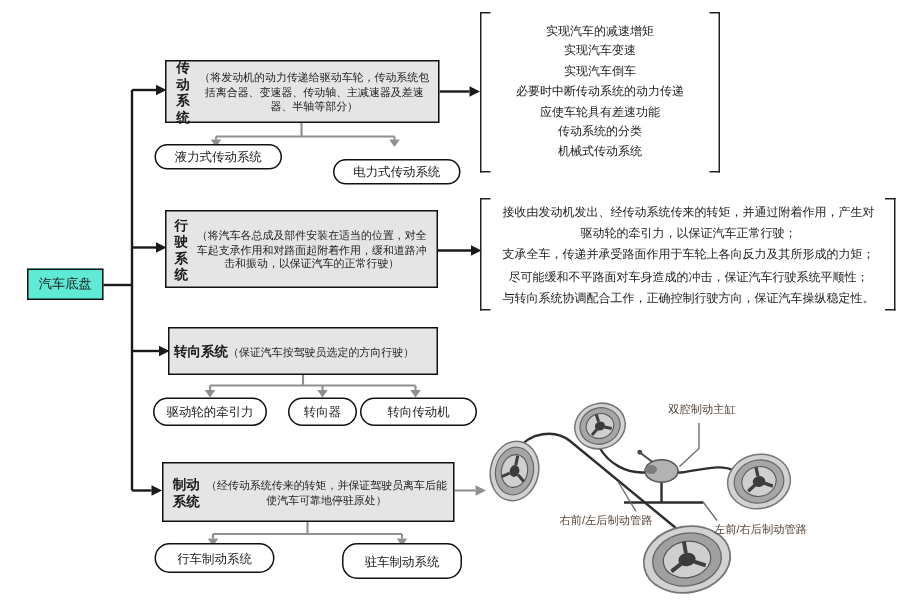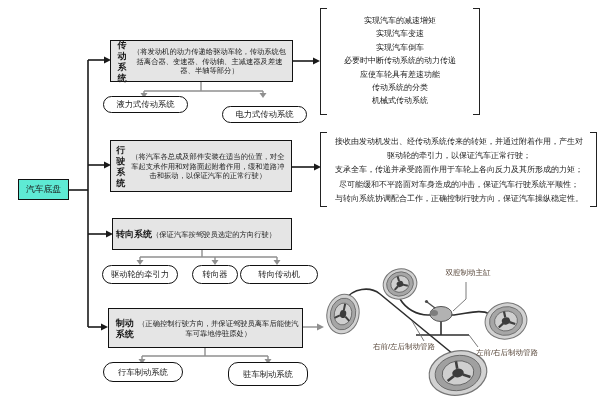--- a/index.html
+++ b/index.html
@@ -130,21 +130,21 @@
   <div class="box" style="left:112px;top:218px;width:180px;height:32px;">
     <div class="box-title">转向系统</div>
     <div class="box-desc">（保证汽车按驾驶员选定的方向行驶）</div>
   </div>
   <div class="pill" style="left:102px;top:265px;width:76px;height:19px;">驱动轮的牵引力</div>
   <div class="pill" style="left:192px;top:265px;width:46px;height:19px;">转向器</div>
   <div class="pill" style="left:240px;top:265px;width:78px;height:19px;">转向传动机</div>
 
   <div class="box" style="left:108px;top:308px;width:195px;height:40px;">
     <div class="box-title">制动系统</div>
-    <div class="box-desc">（正确控制行驶方向，并保证驾驶员离车后能使汽车可靠地停驻原处）</div>
+    <div class="box-desc">（经传动系统传来的转矩，并保证驾驶员离车后能使汽车可靠地停驻原处）</div>
   </div>
   <div class="pill" style="left:103px;top:362px;width:80px;height:20px;">行车制动系统</div>
   <div class="pill" style="left:228px;top:362px;width:80px;height:24px;">驻车制动系统</div>
 
   <svg class="layer" style="left:320px;top:255px;" width="280" height="147" viewBox="0 0 280 147">
 
     <g stroke="#2e2e2e" stroke-width="1.6" fill="none">
       <path d="M25,45 C33,33 50,31 60,39 L133,99"></path>
       <path d="M80,44 C86,54 97,60 108,60 L134,60 C150,58 160,54 170,59"></path>
       <path d="M121,66 L121,80 M96,80 L149,80"></path>

